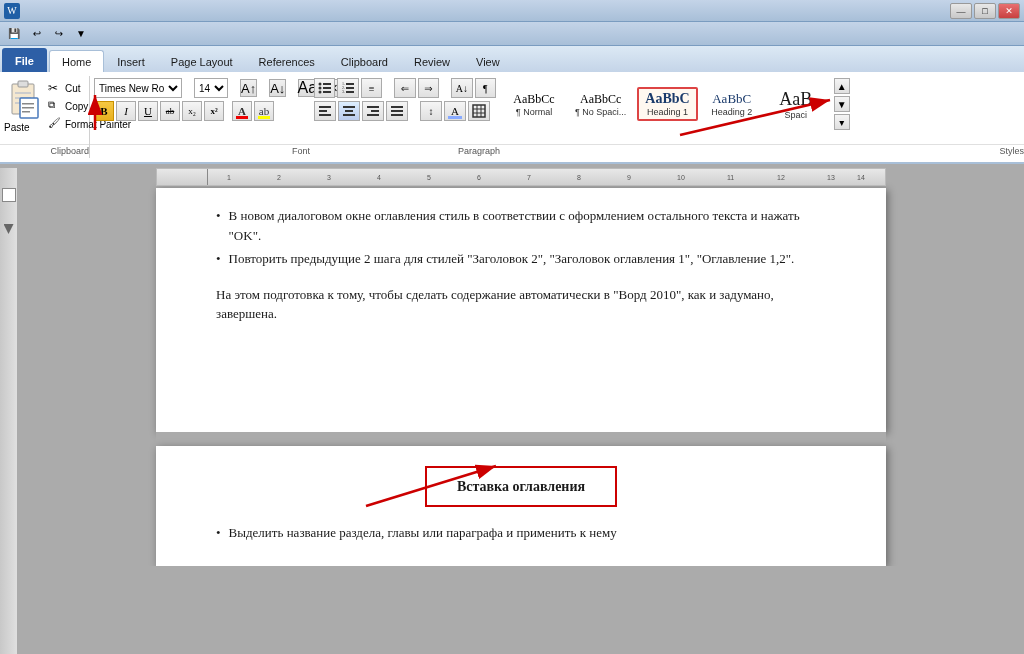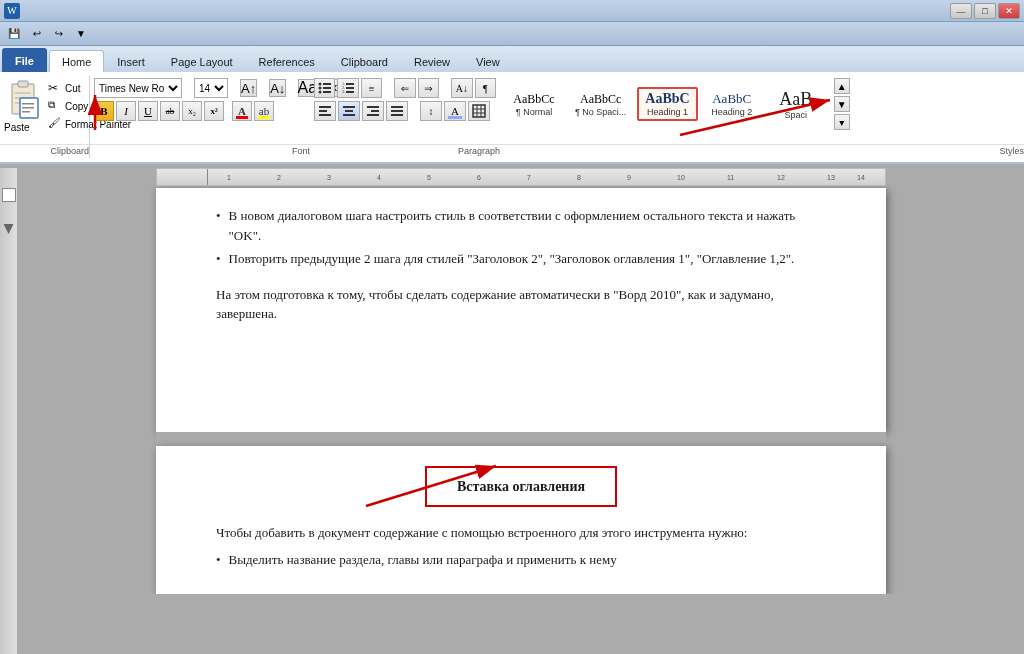--- a/index.html
+++ b/index.html
@@ -480,21 +480,21 @@
         <span style="position:absolute;left:520px;font-size:7px;">10</span>
         <span style="position:absolute;left:570px;font-size:7px;">11</span>
         <span style="position:absolute;left:620px;font-size:7px;">12</span>
         <span style="position:absolute;left:670px;font-size:7px;">13</span>
         <span style="position:absolute;left:700px;font-size:7px;">14</span>
       </div>
 
       <div style="width:730px; background:white; box-shadow:2px 2px 8px rgba(0,0,0,0.4); padding:18px 60px 20px 60px; font-family:'Times New Roman',serif; font-size:13px; line-height:1.5; color:#1a1a1a; margin-bottom:0;">
         <div class="page-bullet">
           <span class="bullet-dot">•</span>
-          <span>В новом диалоговом шага настроить стиль в соответствии с оформлением остального текста и нажать "OK".</span>
+          <span>В новом диалоговом окне оглавления стиль в соответствии с оформлением остального текста и нажать "OK".</span>
         </div>
         <div class="page-bullet">
           <span class="bullet-dot">•</span>
           <span>Повторить предыдущие 2 шага для стилей "Заголовок 2", "Заголовок оглавления 1", "Оглавление 1,2".</span>
         </div>
         <div style="height:12px;"></div>
         <div class="page-para">
           <span>На этом подготовка к тому, чтобы сделать содержание автоматически в "Ворд 2010", как и задумано, завершена.</span>
         </div>
         <div style="height:80px;"></div>
@@ -510,23 +510,20 @@
 
         <svg style="position:absolute;top:10px;left:200px;width:250px;height:60px;pointer-events:none;">
           <defs>
             <marker id="arrowhead3" markerWidth="8" markerHeight="6" refX="8" refY="3" orient="auto">
               <polygon points="0 0, 8 3, 0 6" fill="#cc0000"></polygon>
             </marker>
           </defs>
           <line x1="10" y1="50" x2="140" y2="10" stroke="#cc0000" stroke-width="2.5" marker-end="url(#arrowhead3)"></line>
         </svg>
 
-        <div class="page-para">
-          <span>Чтобы добавить в документ содержание с помощью встроенного для этого инструмента нужно:</span>
-        </div>
         <div class="page-bullet">
           <span class="bullet-dot">•</span>
           <span>Выделить название раздела, главы или параграфа и применить к нему</span>
         </div>
       </div>
 
     </div>
   </div>
 </div>
 

